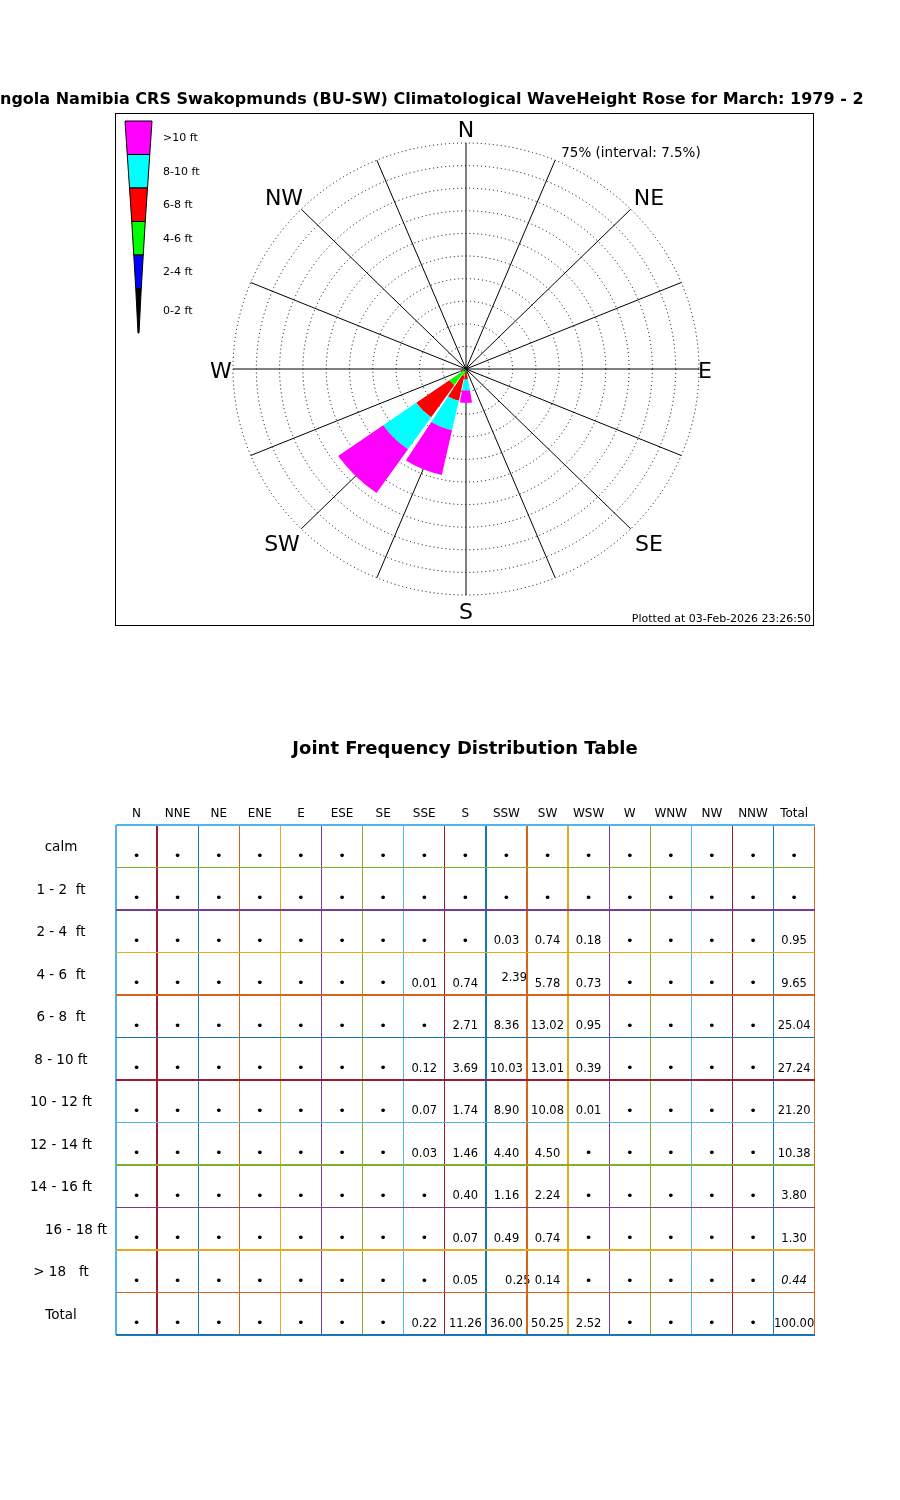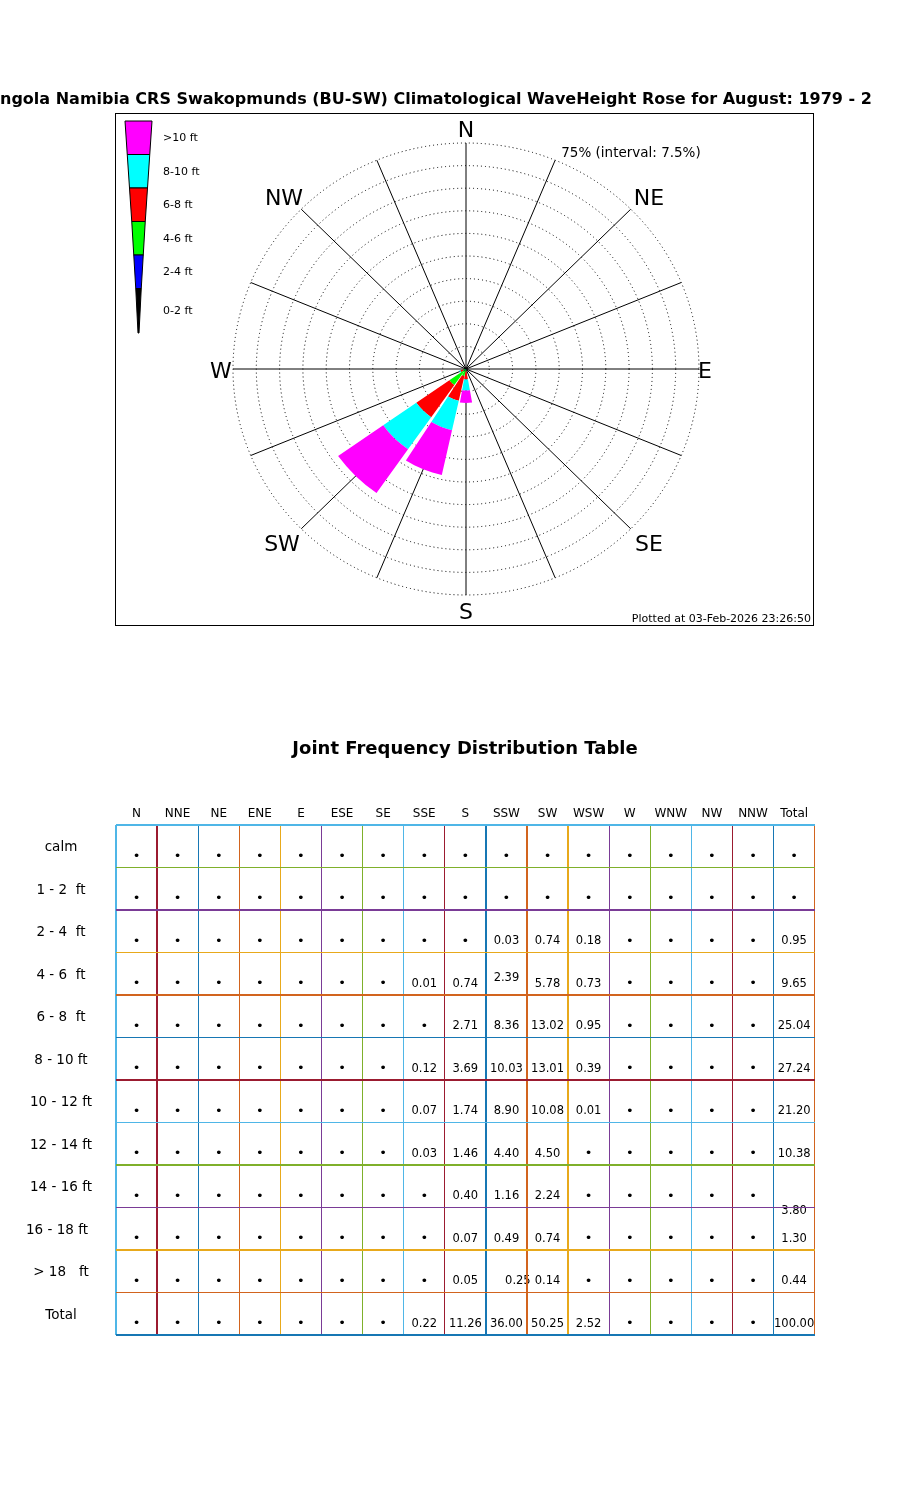--- a/index.html
+++ b/index.html
@@ -13,21 +13,21 @@
   .gline{position:absolute}
   .hdr{position:absolute;font-size:12px;text-align:center}
   .rlabel{position:absolute;font-size:13.5px;display:flex;align-items:center;justify-content:center;white-space:pre}
   .cell{position:absolute;display:flex;align-items:center;justify-content:center}
   .num{font-size:11.5px;transform:translateY(9px);white-space:nowrap}
   .dot{font-size:13px;transform:translateY(9px)}
 </style>
 </head>
 <body>
 
-<div class="abs" id="main-title">ngola Namibia CRS Swakopmunds (BU-SW) Climatological WaveHeight Rose for August: 1979 - 2</div>
+<div class="abs" id="main-title">ngola Namibia CRS Swakopmunds (BU-SW) Climatological WaveHeight Rose for March: 1979 - 2</div>
 
 <div class="abs" id="rose-box">
   <svg id="rose-svg" width="697" height="511" viewBox="0 0 697 511">
       <ellipse cx="350" cy="255" rx="23.3" ry="22.6" fill="none" stroke="#000" stroke-width="1" stroke-dasharray="1 3"></ellipse>
       <ellipse cx="350" cy="255" rx="46.6" ry="45.2" fill="none" stroke="#000" stroke-width="1" stroke-dasharray="1 3"></ellipse>
       <ellipse cx="350" cy="255" rx="69.9" ry="67.8" fill="none" stroke="#000" stroke-width="1" stroke-dasharray="1 3"></ellipse>
       <ellipse cx="350" cy="255" rx="93.2" ry="90.4" fill="none" stroke="#000" stroke-width="1" stroke-dasharray="1 3"></ellipse>
       <ellipse cx="350" cy="255" rx="116.5" ry="113" fill="none" stroke="#000" stroke-width="1" stroke-dasharray="1 3"></ellipse>
       <ellipse cx="350" cy="255" rx="139.8" ry="135.6" fill="none" stroke="#000" stroke-width="1" stroke-dasharray="1 3"></ellipse>
       <ellipse cx="350" cy="255" rx="163.1" ry="158.2" fill="none" stroke="#000" stroke-width="1" stroke-dasharray="1 3"></ellipse>
@@ -119,21 +119,21 @@
     <div class="hdr" style="left: 773.6px; top: 806px; width: 41.1px;">Total</div>
     <div class="rlabel" style="left: 10px; top: 825px; width: 102px; height: 42.5px;">calm</div>
     <div class="rlabel" style="left: 10px; top: 867.5px; width: 102px; height: 42.5px;">1 - 2  ft</div>
     <div class="rlabel" style="left: 10px; top: 910px; width: 102px; height: 42.5px;">2 - 4  ft</div>
     <div class="rlabel" style="left: 10px; top: 952.5px; width: 102px; height: 42.5px;">4 - 6  ft</div>
     <div class="rlabel" style="left: 10px; top: 995px; width: 102px; height: 42.5px;">6 - 8  ft</div>
     <div class="rlabel" style="left: 10px; top: 1037.5px; width: 102px; height: 42.5px;">8 - 10 ft</div>
     <div class="rlabel" style="left: 10px; top: 1080px; width: 102px; height: 42.5px;">10 - 12 ft</div>
     <div class="rlabel" style="left: 10px; top: 1122.5px; width: 102px; height: 42.5px;">12 - 14 ft</div>
     <div class="rlabel" style="left: 10px; top: 1165px; width: 102px; height: 42.5px;">14 - 16 ft</div>
-    <div class="rlabel" style="left: 6px; top: 1207.5px; width: 102px; height: 42.5px; text-align: center;">16 - 18 ft</div>
+    <div class="rlabel" style="left: 25px; top: 1207.5px; width: 102px; height: 42.5px; text-align: center;">16 - 18 ft</div>
     <div class="rlabel" style="left: 10px; top: 1250px; width: 102px; height: 42.5px;">&gt; 18   ft</div>
     <div class="rlabel" style="left: 10px; top: 1292.5px; width: 102px; height: 42.5px;">Total</div>
     <div class="cell" style="left: 116px; top: 825px; width: 41.1px; height: 42.5px;">
       <span class="dot">•</span>
     </div>
     <div class="cell" style="left: 157.1px; top: 825px; width: 41.1px; height: 42.5px;">
       <span class="dot">•</span>
     </div>
     <div class="cell" style="left: 198.2px; top: 825px; width: 41.1px; height: 42.5px;">
       <span class="dot">•</span>
@@ -302,21 +302,21 @@
     </div>
     <div class="cell" style="left: 362.6px; top: 952.5px; width: 41.1px; height: 42.5px;">
       <span class="dot">•</span>
     </div>
     <div class="cell" style="left: 403.7px; top: 952.5px; width: 41.1px; height: 42.5px;">
       <span class="num">0.01</span>
     </div>
     <div class="cell" style="left: 444.8px; top: 952.5px; width: 41.1px; height: 42.5px;">
       <span class="num">0.74</span>
     </div>
-    <div class="cell" style="left: 485.9px; top: 952.5px; width: 41.1px; height: 30px;">
+    <div class="cell" style="left: 485.9px; top: 952.5px; width: 41.1px; height: 30px; justify-content: flex-end;">
       <span class="num">2.39</span>
     </div>
     <div class="cell" style="left: 527px; top: 952.5px; width: 41.1px; height: 42.5px;">
       <span class="num">5.78</span>
     </div>
     <div class="cell" style="left: 568.1px; top: 952.5px; width: 41.1px; height: 42.5px;">
       <span class="num">0.73</span>
     </div>
     <div class="cell" style="left: 609.2px; top: 952.5px; width: 41.1px; height: 42.5px;">
       <span class="dot">•</span>
@@ -578,21 +578,21 @@
     </div>
     <div class="cell" style="left: 650.3px; top: 1165px; width: 41.1px; height: 42.5px;">
       <span class="dot">•</span>
     </div>
     <div class="cell" style="left: 691.4px; top: 1165px; width: 41.1px; height: 42.5px;">
       <span class="dot">•</span>
     </div>
     <div class="cell" style="left: 732.5px; top: 1165px; width: 41.1px; height: 42.5px;">
       <span class="dot">•</span>
     </div>
-    <div class="cell" style="left: 773.6px; top: 1165px; width: 41.1px; height: 42.5px; align-items: flex-end;">
+    <div class="cell" style="left: 773.6px; top: 1165px; width: 41.1px; height: 42.5px;">
       <span class="num">3.80</span>
     </div>
     <div class="cell" style="left: 116px; top: 1207.5px; width: 41.1px; height: 42.5px;">
       <span class="dot">•</span>
     </div>
     <div class="cell" style="left: 157.1px; top: 1207.5px; width: 41.1px; height: 42.5px;">
       <span class="dot">•</span>
     </div>
     <div class="cell" style="left: 198.2px; top: 1207.5px; width: 41.1px; height: 42.5px;">
       <span class="dot">•</span>
@@ -680,21 +680,21 @@
     </div>
     <div class="cell" style="left: 650.3px; top: 1250px; width: 41.1px; height: 42.5px;">
       <span class="dot">•</span>
     </div>
     <div class="cell" style="left: 691.4px; top: 1250px; width: 41.1px; height: 42.5px;">
       <span class="dot">•</span>
     </div>
     <div class="cell" style="left: 732.5px; top: 1250px; width: 41.1px; height: 42.5px;">
       <span class="dot">•</span>
     </div>
-    <div class="cell" style="left: 773.6px; top: 1250px; width: 41.1px; height: 42.5px;">
+    <div class="cell" style="left: 773.6px; top: 1250px; width: 41.1px; height: 42.5px; font-style: italic;">
       <span class="num">0.44</span>
     </div>
     <div class="cell" style="left: 116px; top: 1292.5px; width: 41.1px; height: 42.5px;">
       <span class="dot">•</span>
     </div>
     <div class="cell" style="left: 157.1px; top: 1292.5px; width: 41.1px; height: 42.5px;">
       <span class="dot">•</span>
     </div>
     <div class="cell" style="left: 198.2px; top: 1292.5px; width: 41.1px; height: 42.5px;">
       <span class="dot">•</span>

